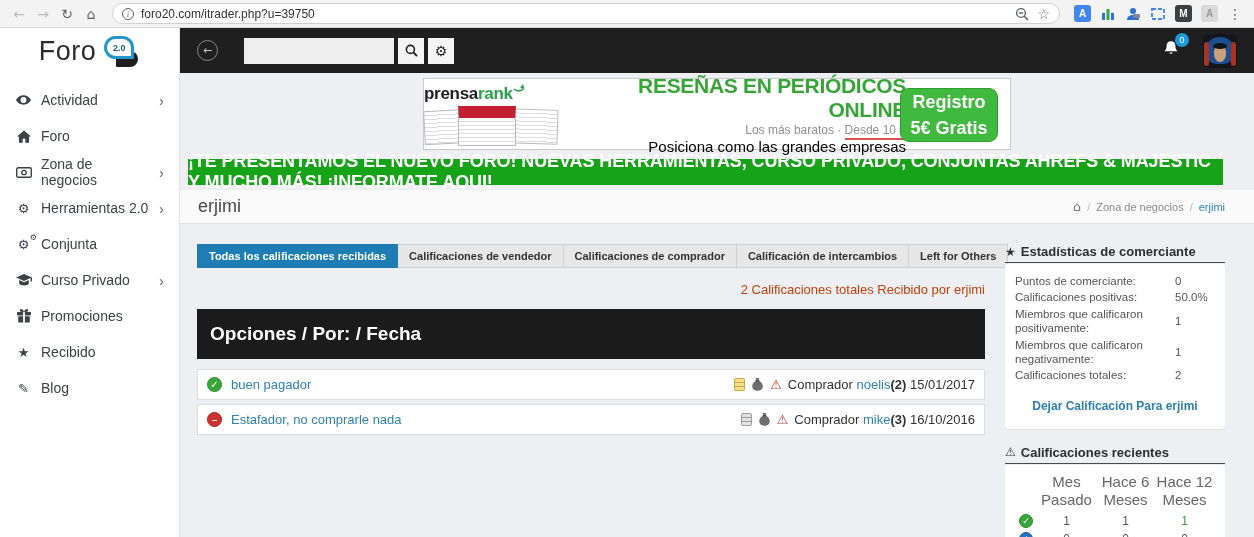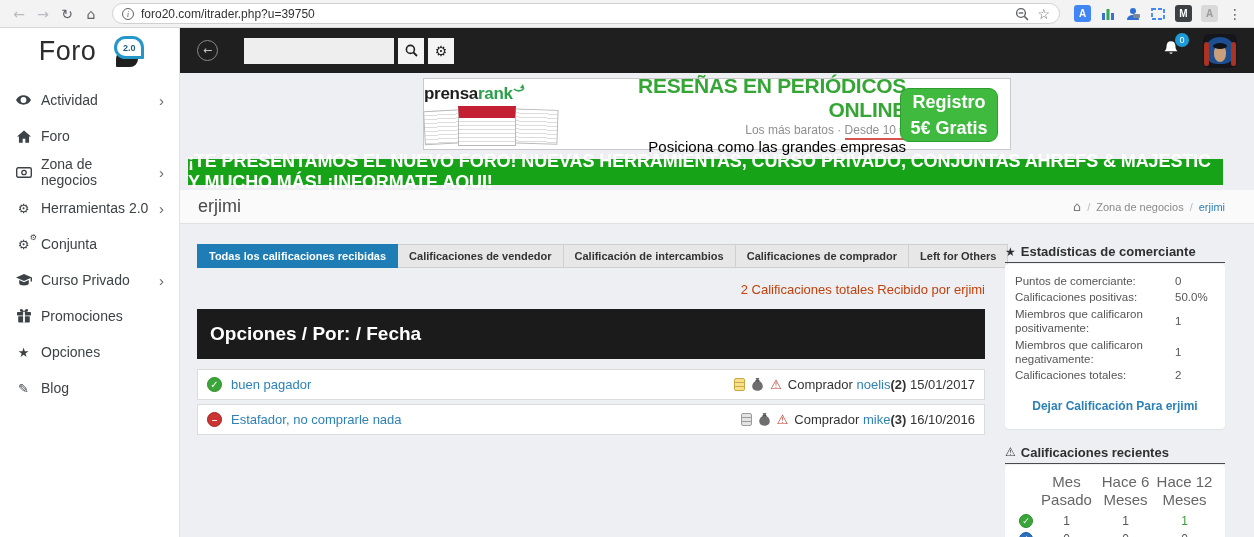--- a/index.html
+++ b/index.html
@@ -22,21 +22,21 @@
   .ext.pdf { background:#d9d9d9; color:#9a9a9a; }
   .dots { font-size:14px; color:#5f6368; padding:0 4px; font-family:"DejaVu Sans",sans-serif; }
 
   
   .app { display:flex; height:509px; }
   .sidebar { width:180px; background:#fff; border-right:1px solid #e2e2e2; flex:none; }
   .logo { height:46px; display:flex; align-items:center; justify-content:center; gap:2px; }
   .logo-text { font-size:27px; color:#2d2d2d; letter-spacing:.5px; }
   .bubble-wrap { position:relative; width:42px; height:34px; }
   .bubble-dark { position:absolute; right:2px; bottom:1px; width:22px; height:16px; background:#1f1f1f; border-radius:9px 9px 9px 1px; }
-  .bubble-blue { position:absolute; left:16px; top:2px; width:30px; height:23px; background:#fff; border:3px solid #2596c8; border-radius:12px 12px 1px 12px; color:#1b5f7e; font-size:9px; font-weight:bold; display:flex; align-items:center; justify-content:center; }
+  .bubble-blue { position:absolute; left:6px; top:2px; width:30px; height:23px; background:#fff; border:3px solid #2596c8; border-radius:12px 12px 1px 12px; color:#1b5f7e; font-size:9px; font-weight:bold; display:flex; align-items:center; justify-content:center; }
   .nav-list { padding-top:8px; }
   .nav-item { height:36px; display:flex; align-items:center; padding:0 15px; gap:9px; font-size:14px; color:#3d4247; cursor:pointer; }
   .sic { width:17px; display:flex; justify-content:center; align-items:center; color:#3d4247; font-size:13px; font-family:"DejaVu Sans",sans-serif; flex:none; }
   .sic svg { display:block; }
   .chev { margin-left:auto; color:#666; font-size:15px; }
   .gear-pair { position:relative; }
   .gear-sm { position:absolute; top:-4px; right:-5px; font-size:8px; }
 
   .main { flex:1; display:flex; flex-direction:column; min-width:0; }
 
@@ -232,21 +232,21 @@
                 <rect x="0" y="3" width="14" height="3.4" rx="0.6" fill="#3d4247"></rect>
                 <rect x="1.2" y="7.2" width="11.6" height="6.4" rx="0.8" fill="#3d4247"></rect>
                 <rect x="6.1" y="3" width="1.8" height="10.6" fill="#fff"></rect>
                 <path d="M4 0c1.4 0 2.5 1.2 3 2.8C6.4 3 4.3 3.2 3.4 2.6 2.5 2 2.9 0 4 0zm6 0c-1.4 0-2.5 1.2-3 2.8.6.2 2.7.4 3.6-.2.9-.6.5-2.6-.6-2.6z" fill="#3d4247"></path>
               </svg>
             </span>
           <span>Promociones</span>
         </div>
         <div class="nav-item">
           <span class="sic">★</span>
-          <span>Opciones</span>
+          <span>Recibido</span>
         </div>
         <div class="nav-item">
           <span class="sic">✎</span>
           <span>Blog</span>
         </div>
       </nav>
     </aside>
 
     <div class="main">
 
@@ -319,22 +319,22 @@
             <span class="crumb-cur">erjimi</span>
           </span>
         </div>
 
         <div class="body-grid">
 
           <div class="left-col">
             <div class="tabs">
               <span class="tab active">Todas los calificaciones recibidas</span>
               <span class="tab">Calificaciones de vendedor</span>
+              <span class="tab">Calificaciones de comprador</span>
               <span class="tab">Calificación de intercambios</span>
-              <span class="tab">Calificaciones de comprador</span>
               <span class="tab">Left for Others</span>
             </div>
             <div class="summary">2 Calificaciones totales Recibido por erjimi</div>
             <div class="thead">
               <span>Opciones / Por: / Fecha</span>
             </div>
 
             <div class="trow first">
               <span class="circle-ic ic-pos">✓</span>
               <a class="rlink">buen pagador</a>

